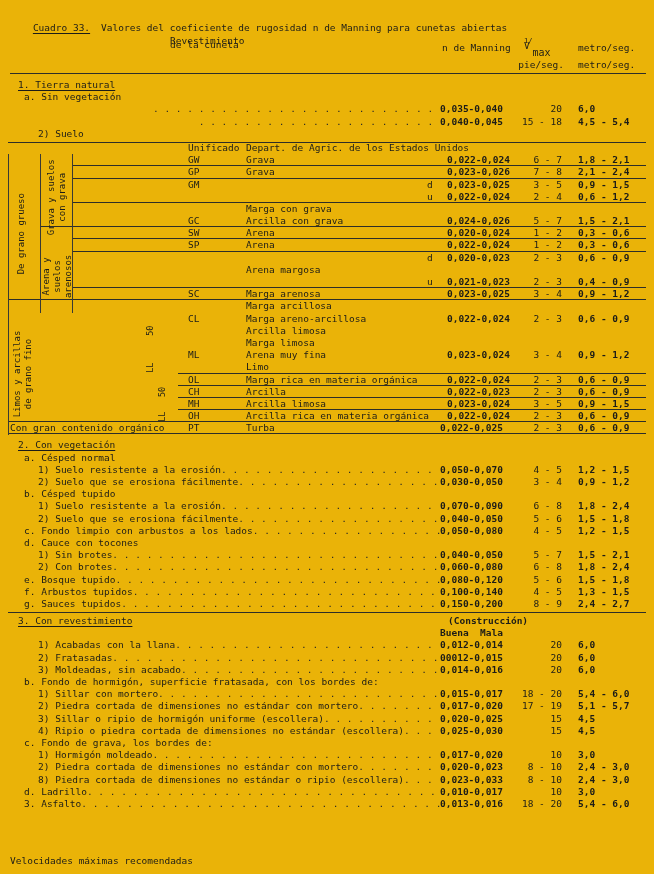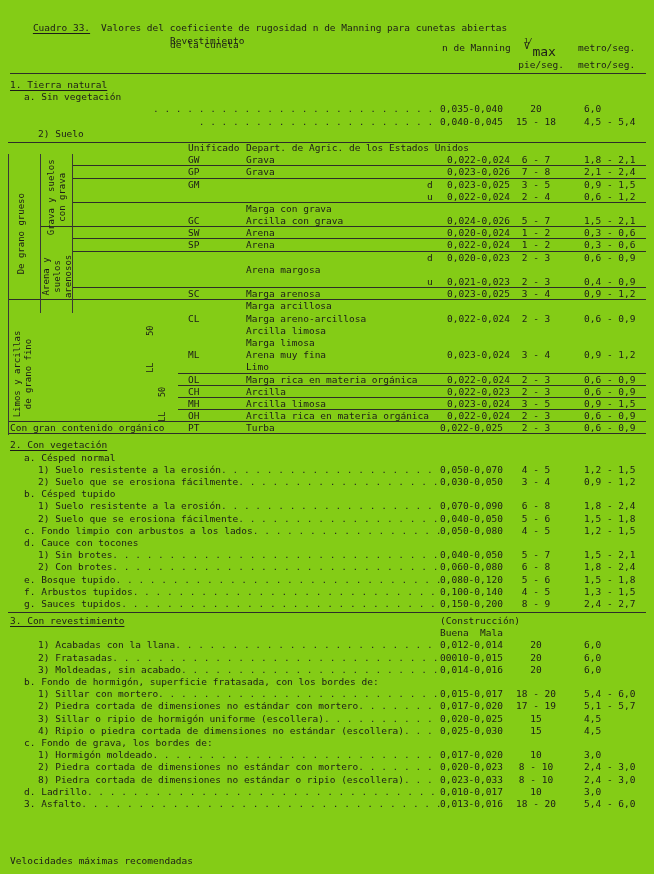--- a/index.html
+++ b/index.html
@@ -1,49 +1,49 @@
 <!DOCTYPE html>
 <html><head>
 <meta charset="utf-8">
 <style>
   * { margin:0; padding:0; box-sizing:border-box; }
   html,body { width:654px; height:874px; }
   body { background:#e9e9e5; font-family:"DejaVu Sans Mono","Liberation Mono",monospace; }
-  .page { position:relative; width:654px; height:874px; background:#84cc16; color:#1c1c18;
+  .page { position:relative; width:654px; height:874px; background:#eab308; color:#1c1c18;
           font-size:9.5px; padding:8px 8px 0 10px; overflow:hidden; }
 
   .u { text-decoration:underline; text-underline-offset:2px; }
 
   .title { height:13px; line-height:13px; white-space:pre; }
   .title .cap { margin-left:11px; }
 
   
   .colhead { position:relative; height:53px; border-bottom:1px solid #2e2e28; }
   .colhead span { position:absolute; white-space:pre; }
   .ch-lin1 { left:160px; top:14px; }
   .ch-lin2 { left:160px; top:18px; }
   .ch-n  { left:432px; top:21px; }
   .ch-v  { left:514px; top:19px; }
   .ch-v sup { font-size:7px; position:relative; top:-3px; }
-  .ch-v sub { font-size:13px; position:relative; top:3px; }
+  .ch-v sub { font-size:10px; position:relative; top:3px; }
   .ch-m  { left:568px; top:21px; }
   .ch-uv { left:470px; top:38px; width:84px; text-align:right; }
   .ch-um { left:568px; top:38px; }
 
   
   .line { position:relative; display:flex; height:12.2px; line-height:12.2px; white-space:pre; }
   .desc { flex:0 0 430px; display:flex; min-width:0; overflow:hidden; }
   .txt  { white-space:pre; } .ind1 { padding-left:14px; } .ind2 { padding-left:28px; } .ind3 { padding-left:40px;margin-top:16px; }
   .dots { flex:1 1 auto; min-width:0; overflow:hidden; white-space:nowrap; color:#2b2b27; }
   .dots::after { content:" . . . . . . . . . . . . . . . . . . . . . . . . . . . . . . . . . . . . . . . . . . . . . . . . . . . . . . . . . . . ."; }
-  .ncol { flex:0 0 70px; flex-shrink:0; }
-  .vcol { flex:0 0 52px; flex-shrink:0; text-align:center; }
-  .mcol { flex:0 0 84px; flex-shrink:0; padding-left:22px; }
-
-  .sect-head { margin-top:5px; }
+  .ncol { flex:0 0 70px; flex-shrink:0;font-weight:bold; }
+  .vcol { flex:0 0 52px; flex-shrink:0; text-align:right; }
+  .mcol { flex:0 0 84px; flex-shrink:0; padding-left:16px;font-weight:bold; }
+
+  .sect-head { margin-top:5px;margin-left:8px; }
   .hd { white-space:pre; text-decoration:underline; text-underline-offset:2px; }
   .note { white-space:pre; }
 
   
   #soil { position:relative; margin-top:2px; }
   .soil-line { padding-left:178px; }
   .soil-head { height:12.2px; }
   .scode { flex:0 0 58px; flex-shrink:0; }
   .sdesc { flex:1 1 auto; min-width:0; white-space:nowrap; }
   .smark { flex:0 0 12px; flex-shrink:0; }
@@ -188,21 +188,21 @@
       <span class="mcol"></span>
     </div>
     <div class="line">
       <span class="desc"></span>
       <span class="ncol">Buena  Mala</span>
       <span class="vcol"></span>
       <span class="mcol"></span>
     </div>
     <div id="sect3-rows">
         <div class="line"><span class="desc"><span class="txt ind2">1) Acabadas con la llana</span><span class="dots"></span></span><span class="ncol">0,012-0,014</span><span class="vcol">20</span><span class="mcol">6,0</span></div>
-        <div class="line"><span class="desc"><span class="txt ind2">2) Fratasadas</span><span class="dots"></span></span><span class="ncol">00010-0,015</span><span class="vcol">20</span><span class="mcol">6,0</span></div>
+        <div class="line"><span class="desc"><span class="txt ind2">2) Fratasadas</span><span class="dots"></span></span><span class="ncol">00012-0,015</span><span class="vcol">20</span><span class="mcol">6,0</span></div>
         <div class="line"><span class="desc"><span class="txt ind2">3) Moldeadas, sin acabado</span><span class="dots"></span></span><span class="ncol">0,014-0,016</span><span class="vcol">20</span><span class="mcol">6,0</span></div>
         <div class="line"><span class="desc"><span class="txt ind1">b. Fondo de hormigón, superficie fratasada, con los bordes de:</span></span><span class="ncol"></span><span class="vcol"></span><span class="mcol"></span></div>
         <div class="line"><span class="desc"><span class="txt ind2">1) Sillar con mortero</span><span class="dots"></span></span><span class="ncol">0,015-0,017</span><span class="vcol">18 - 20</span><span class="mcol">5,4 - 6,0</span></div>
         <div class="line"><span class="desc"><span class="txt ind2">2) Piedra cortada de dimensiones no estándar con mortero</span><span class="dots"></span></span><span class="ncol">0,017-0,020</span><span class="vcol">17 - 19</span><span class="mcol">5,1 - 5,7</span></div>
         <div class="line"><span class="desc"><span class="txt ind2">3) Sillar o ripio de hormigón uniforme (escollera)</span><span class="dots"></span></span><span class="ncol">0,020-0,025</span><span class="vcol">15</span><span class="mcol">4,5</span></div>
         <div class="line"><span class="desc"><span class="txt ind2">4) Ripio o piedra cortada de dimensiones no estándar (escollera)</span><span class="dots"></span></span><span class="ncol">0,025-0,030</span><span class="vcol">15</span><span class="mcol">4,5</span></div>
         <div class="line"><span class="desc"><span class="txt ind1">c. Fondo de grava, los bordes de:</span></span><span class="ncol"></span><span class="vcol"></span><span class="mcol"></span></div>
         <div class="line"><span class="desc"><span class="txt ind2">1) Hormigón moldeado</span><span class="dots"></span></span><span class="ncol">0,017-0,020</span><span class="vcol">10</span><span class="mcol">3,0</span></div>
         <div class="line"><span class="desc"><span class="txt ind2">2) Piedra cortada de dimensiones no estándar con mortero</span><span class="dots"></span></span><span class="ncol">0,020-0,023</span><span class="vcol">8 - 10</span><span class="mcol">2,4 - 3,0</span></div>
         <div class="line"><span class="desc"><span class="txt ind2">8) Piedra cortada de dimensiones no estándar o ripio (escollera)</span><span class="dots"></span></span><span class="ncol">0,023-0,033</span><span class="vcol">8 - 10</span><span class="mcol">2,4 - 3,0</span></div>

